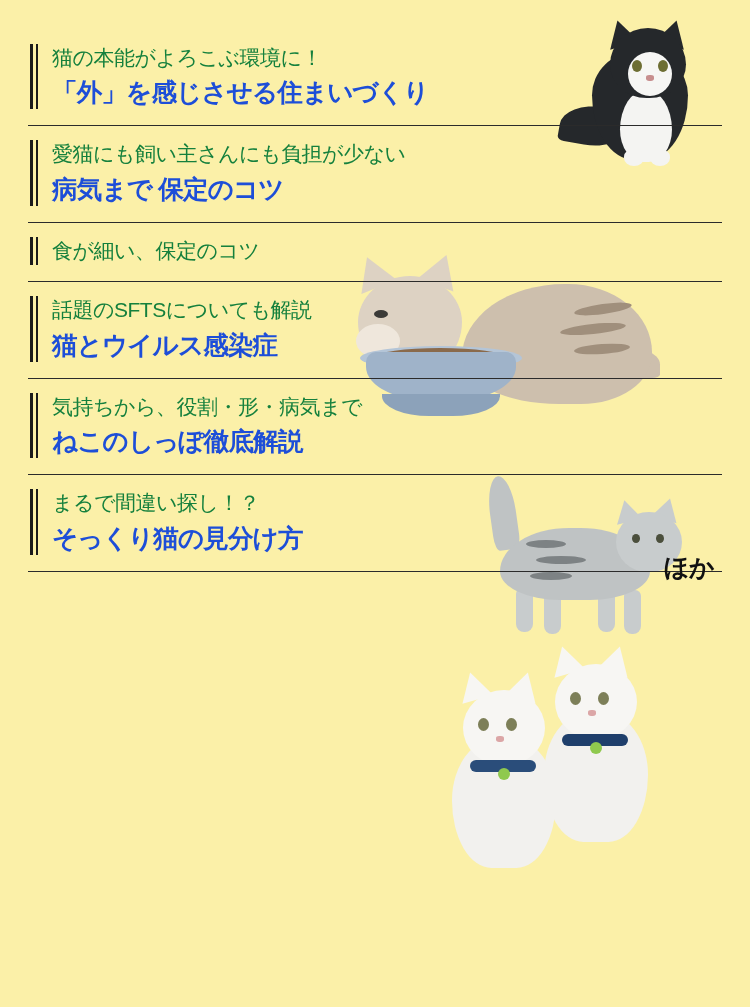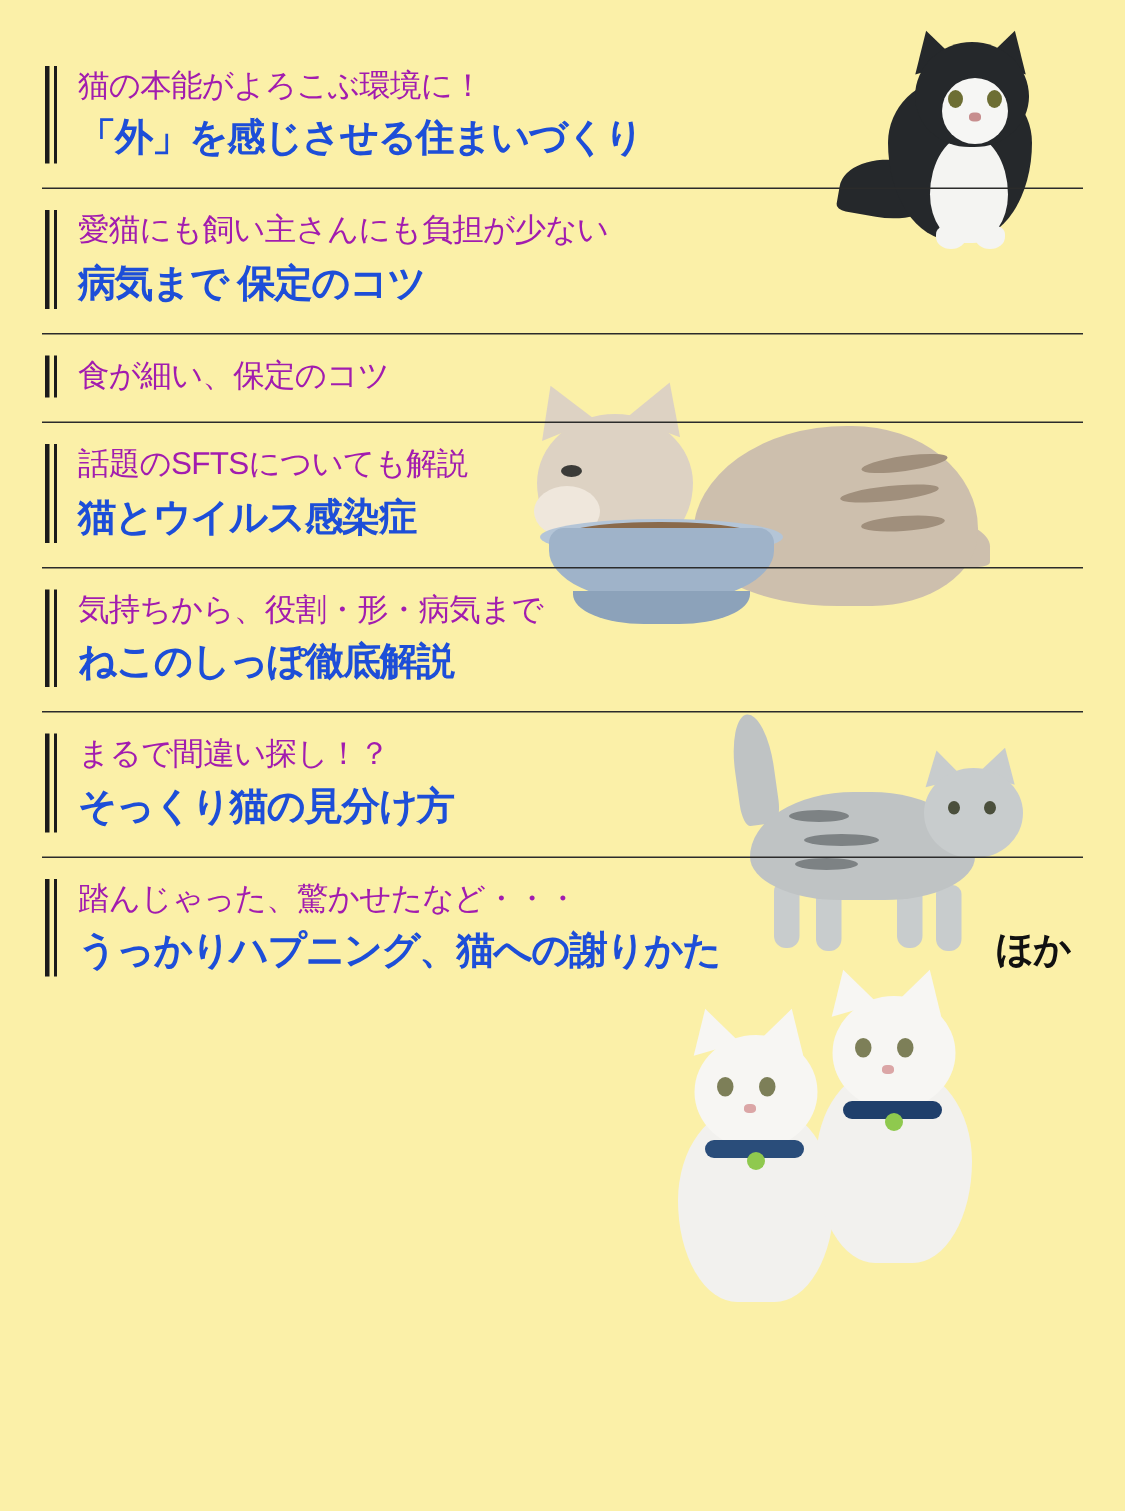--- a/index.html
+++ b/index.html
@@ -52,21 +52,21 @@
   .bars i.thin {
     width: 2px;
   }
   .texts {
     flex: 1 1 auto;
     min-width: 0;
   }
   .sub {
     font-size: 21px;
     line-height: 1.35;
-    color: #a21caf;
+    color: #15803d;
     letter-spacing: -0.5px;
     font-weight: 500;
     white-space: nowrap;
   }
   .main {
     font-size: 25.5px;
     line-height: 1.3;
     color: #1d4ed8;
     font-weight: bold;
     letter-spacing: -0.8px;
@@ -420,27 +420,17 @@
             <i class="thin"></i>
           </div>
         <div class="texts">
           <div class="sub">まるで間違い探し！？</div>
           <div class="main">そっくり猫の見分け方</div>
         </div>
       </div>
     </div>
 
     <div class="entry">
-      <div class="entry-inner">
-        <div class="bars">
-            <i></i>
-            <i class="thin"></i>
-          </div>
-        <div class="texts">
-          <div class="sub">踏んじゃった、驚かせたなど・・・</div>
-          <div class="main">うっかりハプニング、猫への謝りかた</div>
-        </div>
-      </div>
       <div class="hoka">ほか</div>
     </div>
 
   </div>
 </div>
 
 </body></html>

